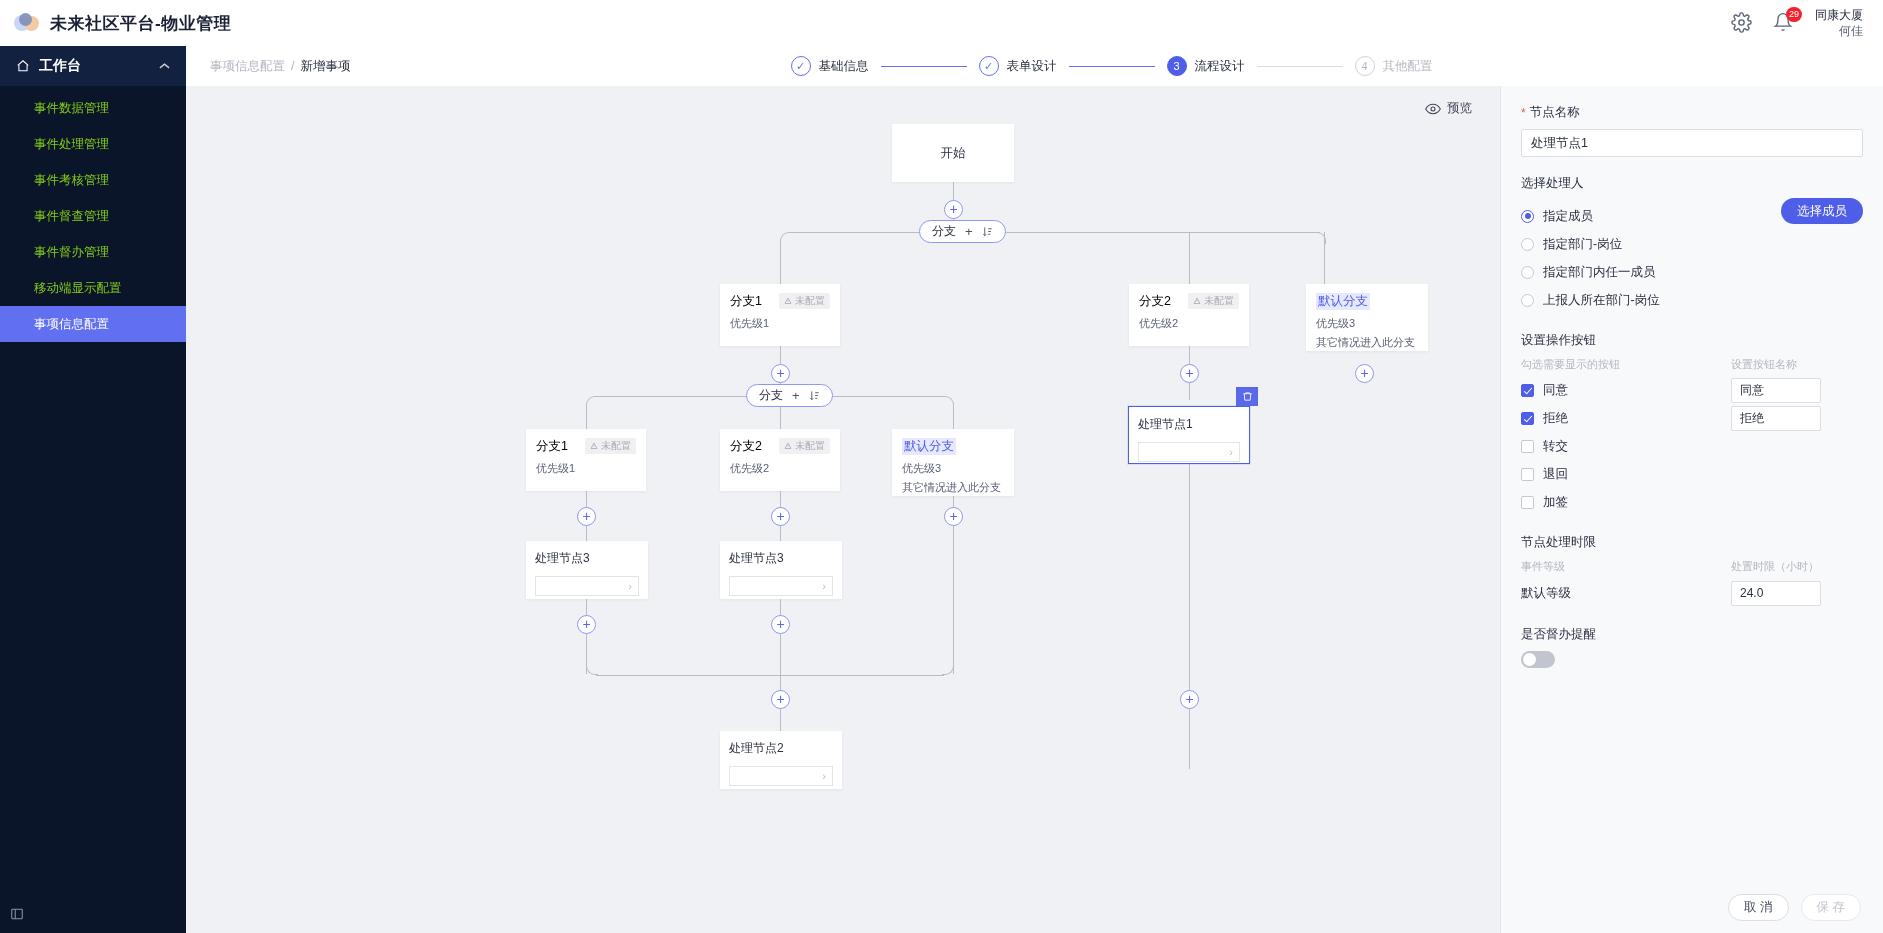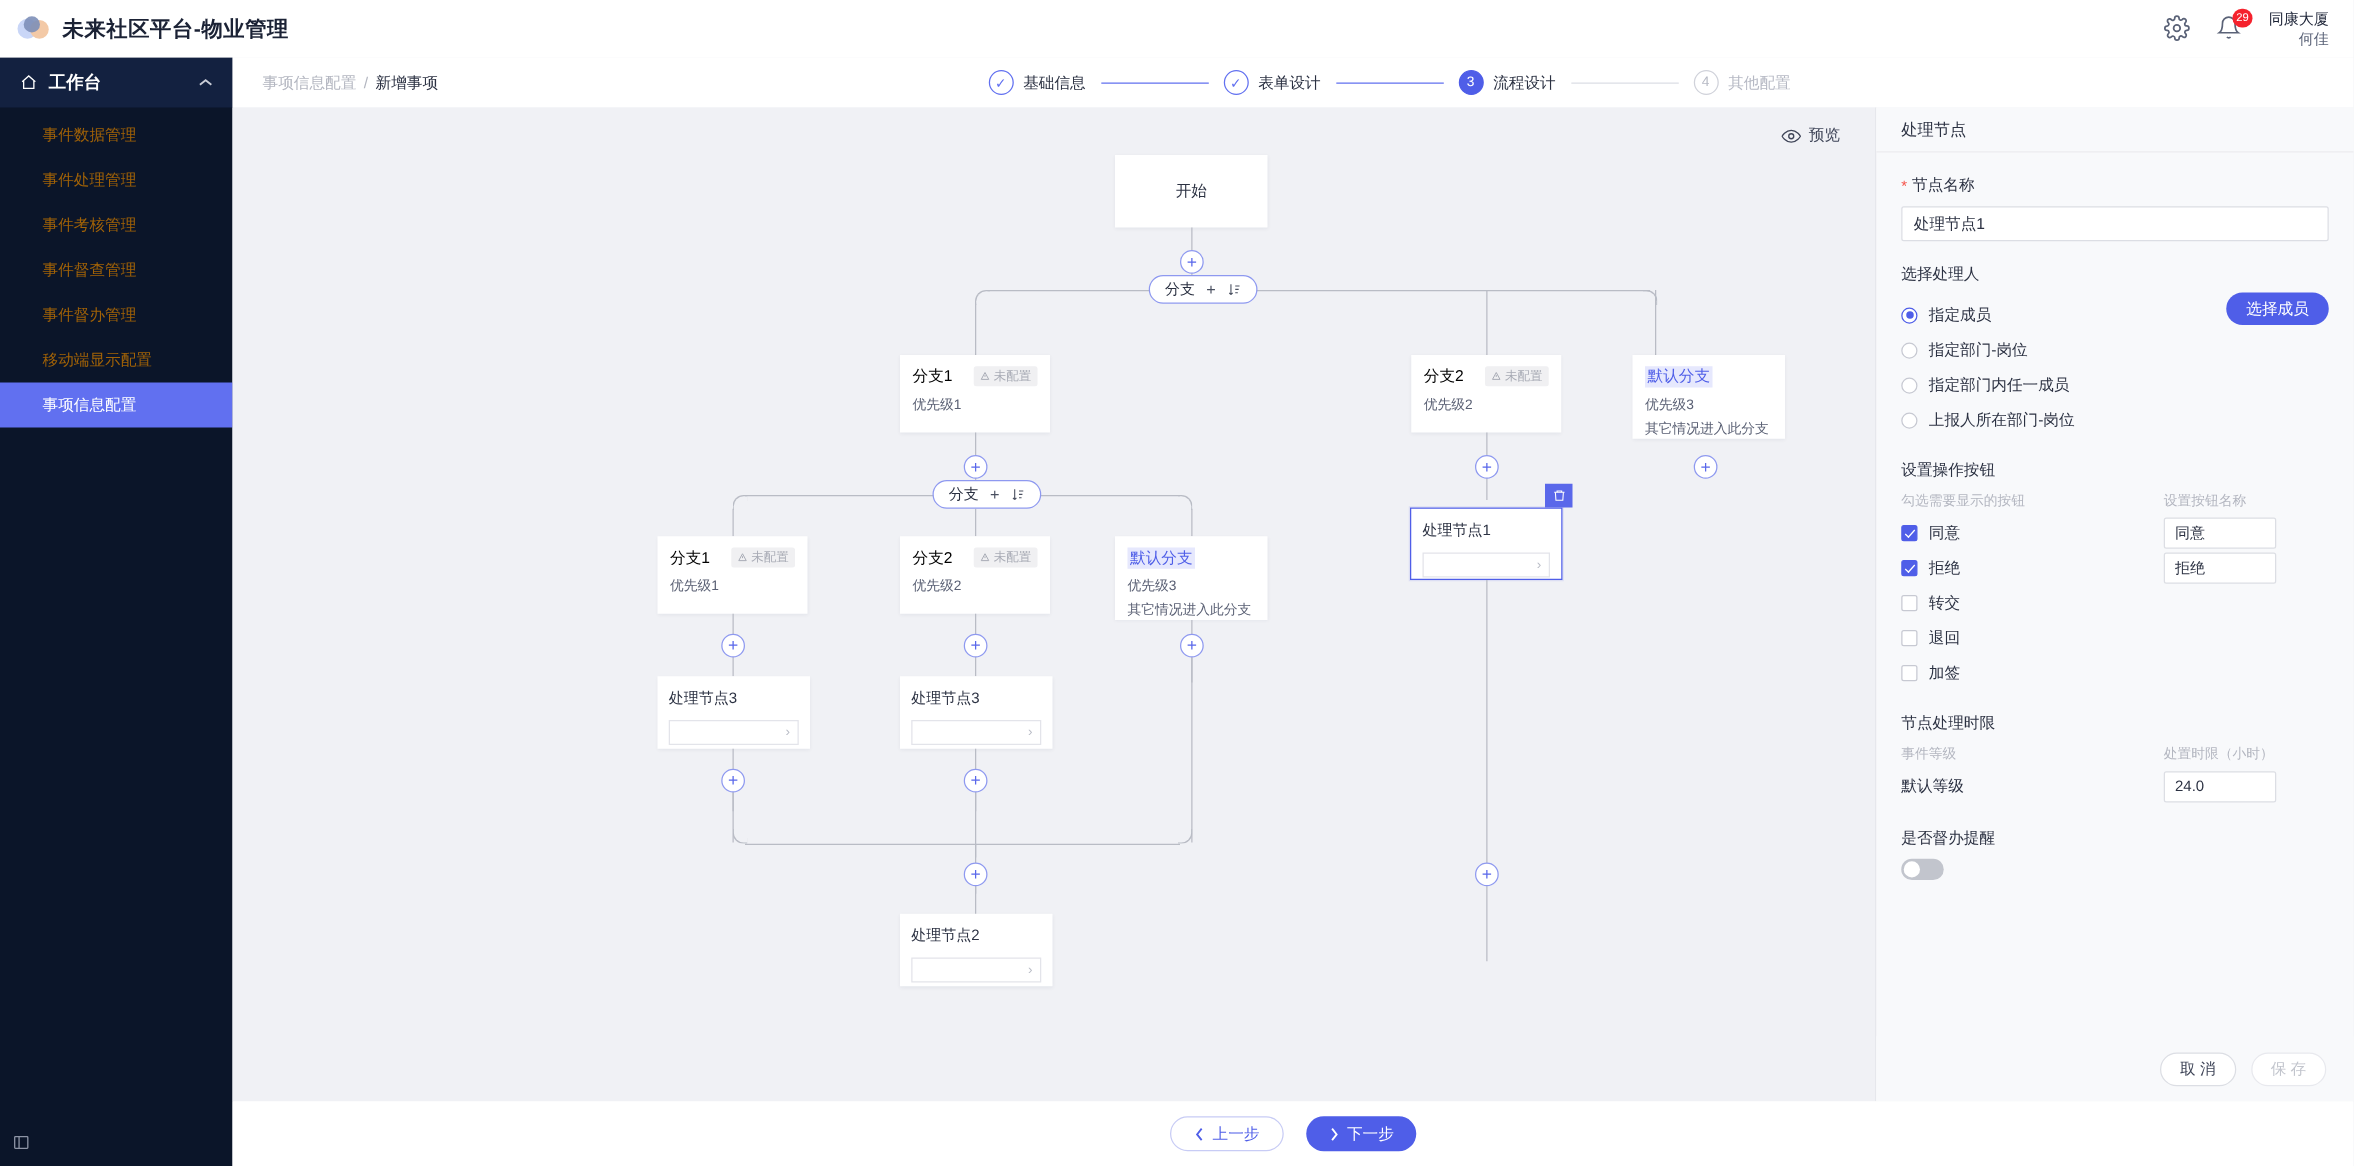--- a/index.html
+++ b/index.html
@@ -40,21 +40,21 @@
     position: relative;
   }
   .side-group {
     height: 40px; background: #132140; display: flex; align-items: center; gap: 9px;
     padding: 0 16px; color: #ffffff; font-size: 14px; font-weight: bold; cursor: pointer;
   }
   .side-group .chev { margin-left: auto; font-size: 11px; color: #c9ccd6; }
   .side-items { padding-top: 4px; }
   .side-item {
     height: 36px; display: flex; align-items: center; padding-left: 34px;
-    font-size: 12.5px; color: #a16207; cursor: pointer;
+    font-size: 12.5px; color: #84cc16; cursor: pointer;
   }
   .side-item.active { background: #6170f0; color: #ffffff; }
   .side-collapse {
     position: absolute; bottom: 8px; left: 6px; width: 22px; height: 22px;
     color: #8d94a5; display: flex; align-items: center; justify-content: center; cursor: pointer; font-size: 13px;
   }
 
   
   .main { flex: 1 1 auto; display: flex; flex-direction: column; min-width: 0; background: #f0f1f5; }
 
@@ -528,21 +528,20 @@
             <div class="branch-top">
               <span class="branch-name default">默认分支</span>
             </div>
             <div class="branch-sub">优先级3</div>
             <div class="branch-sub2">其它情况进入此分支</div>
           </div>
           <div class="plus" style="left:1169px; top:278px;">+</div>
         </div>
 
         <div class="rpanel">
-          <div class="rpanel-head">处理节点</div>
           <div class="rpanel-body">
 
             <div class="field-label">
               <span class="req">*</span>
               <span>节点名称</span>
             </div>
             <input class="text-input" value="处理节点1" style="">
 
             <div class="section-gap"></div>
             <div class="sub-title">选择处理人</div>
@@ -625,34 +624,16 @@
               </div>
           </div>
 
           <div class="rpanel-foot">
             <button class="btn-ghost">取 消</button>
             <button class="btn-ghost disabled">保 存</button>
           </div>
         </div>
       </div>
 
-      <div class="bottombar">
-        <button class="btn-outline">
-          <span>
-            <svg width="9" height="11" viewBox="0 0 8 12" fill="none" stroke="#4f5ee8" stroke-width="1.6">
-                <path d="M6 1L2 6l4 5"></path>
-              </svg>
-          </span>
-          <span>上一步</span>
-        </button>
-        <button class="btn-fill">
-          <span>
-            <svg width="9" height="11" viewBox="0 0 8 12" fill="none" stroke="#ffffff" stroke-width="1.6">
-                <path d="M2 1l4 5-4 5"></path>
-              </svg>
-          </span>
-          <span>下一步</span>
-        </button>
-      </div>
 
     </div>
   </div>
 </div>
 
 </body></html>

